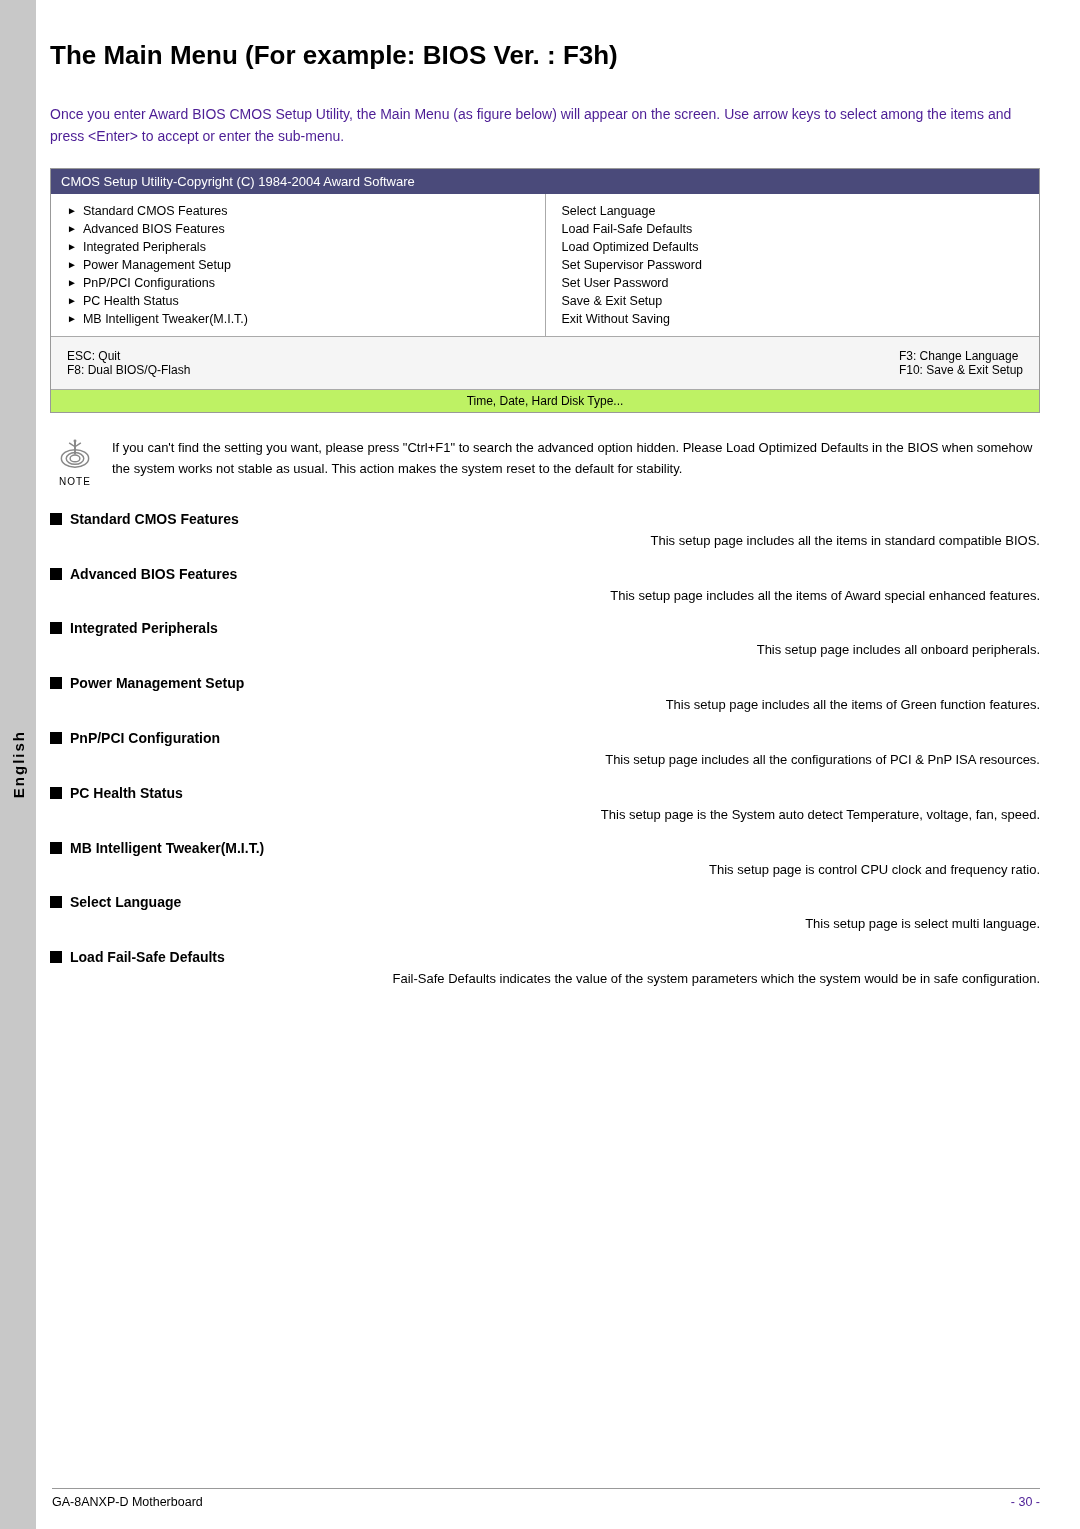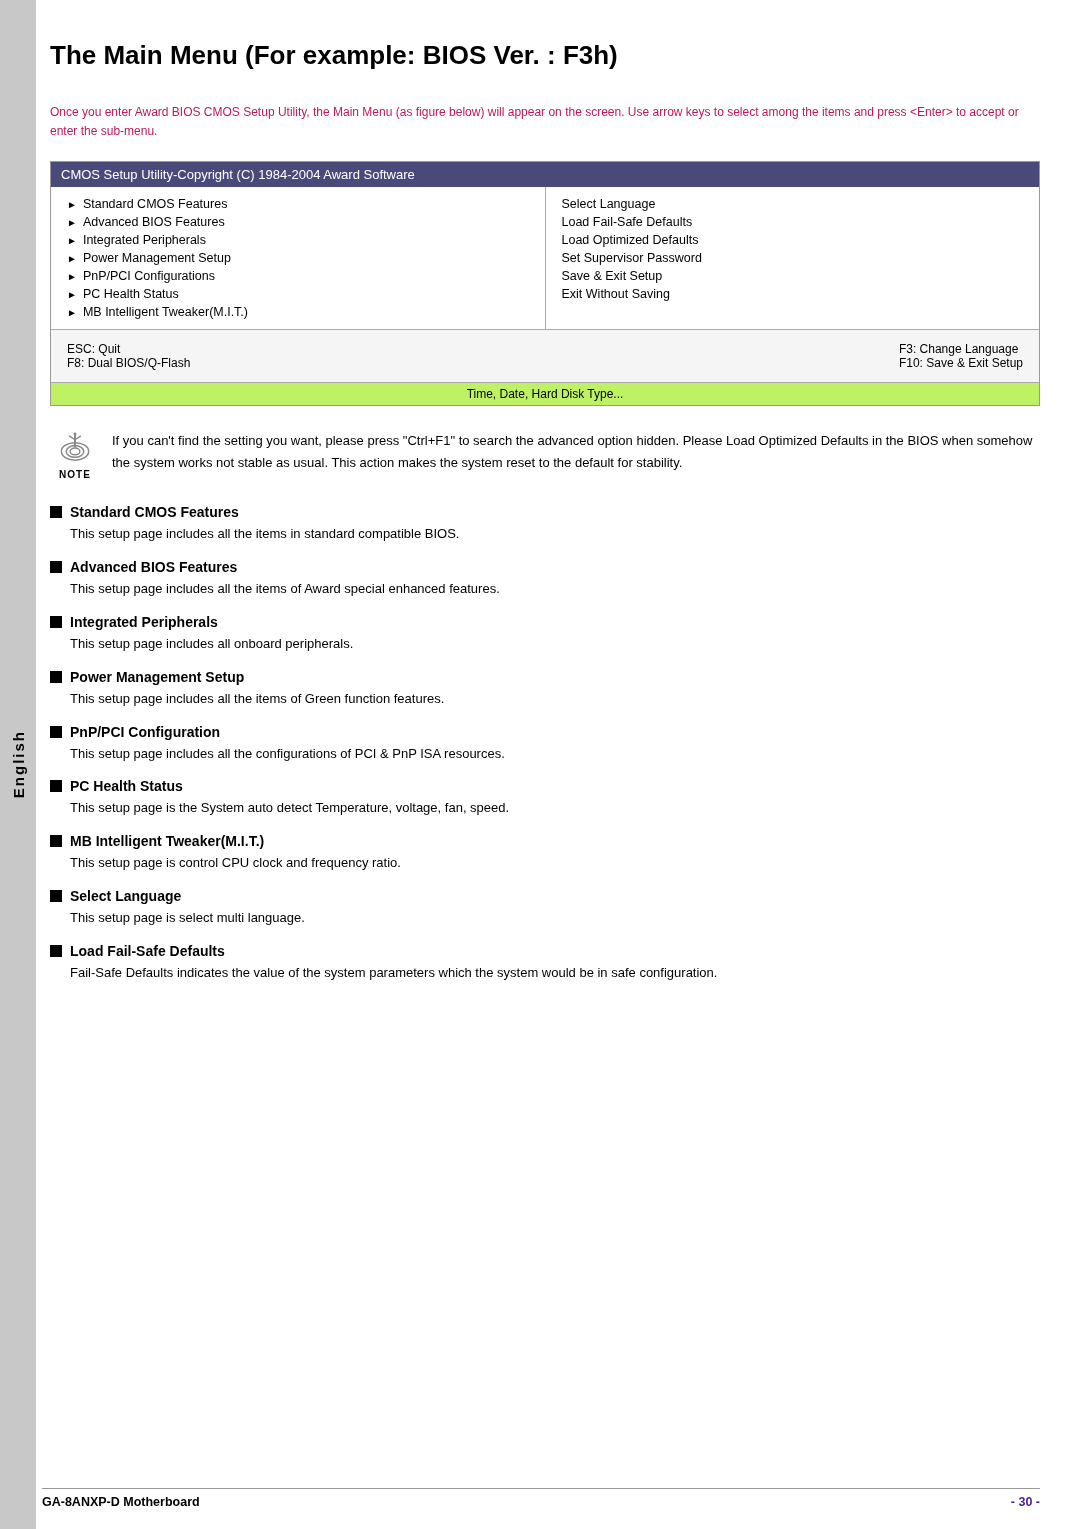--- a/index.html
+++ b/index.html
@@ -47,24 +47,24 @@
     
     .page-title {
       font-size: 26px;
       font-weight: bold;
       margin-bottom: 32px;
       color: #000;
     }
 
     
     .intro-text {
-      font-size: 12px;
+      font-size: 14px;
       line-height: 1.6;
       margin-bottom: 20px;
-      color: #be185d;
+      color: #4c1d95;
     }
 
     
     .bios-box {
       border: 1px solid #999;
       background: #fff;
       margin-bottom: 24px;
     }
 
     .bios-header {
@@ -145,21 +145,21 @@
       justify-content: flex-start;
     }
 
     .note-icon svg {
       width: 38px;
       height: 38px;
     }
 
     .note-label {
       font-size: 10px;
-      font-weight: bold;
+      font-weight: normal;
       margin-top: 2px;
       letter-spacing: 1px;
     }
 
     .note-text {
       font-size: 13px;
       line-height: 1.65;
       color: #000;
     }
 
@@ -187,35 +187,35 @@
       background: #000;
       display: inline-block;
       flex-shrink: 0;
     }
 
     .section-desc {
       font-size: 13px;
       line-height: 1.6;
       margin-left: 20px;
       color: #000;
+      text-align: right;
     }
 
     
     .page-footer {
       position: absolute;
       bottom: 20px;
-      left: 42px;
+      left: 52px;
       right: 40px;
       display: flex;
       justify-content: space-between;
       align-items: center;
       border-top: 1px solid #999;
       padding-top: 6px;
       font-size: 12.5px;
-      font-weight: bold;
     }
 
     .footer-left { color: #000; }
     .footer-right { color: #4c1d95; }
   </style>
 </head>
 <body>
 
 <div class="sidebar">
   <span class="sidebar-text">English</span>
@@ -258,20 +258,21 @@
         <div class="bios-menu-item">
             <span class="arrow">►</span>
             <span>MB Intelligent Tweaker(M.I.T.)</span>
           </div>
       </div>
       <div class="bios-right">
         <div class="bios-right-item">Select Language</div>
         <div class="bios-right-item">Load Fail-Safe Defaults</div>
         <div class="bios-right-item">Load Optimized Defaults</div>
         <div class="bios-right-item">Set Supervisor Password</div>
+        <div class="bios-right-item">Set User Password</div>
         <div class="bios-right-item">Save &amp; Exit Setup</div>
         <div class="bios-right-item">Exit Without Saving</div>
       </div>
     </div>
     <div class="bios-footer">
       <div>
         <div>ESC: Quit</div>
         <div>F8: Dual BIOS/Q-Flash</div>
       </div>
       <div>

